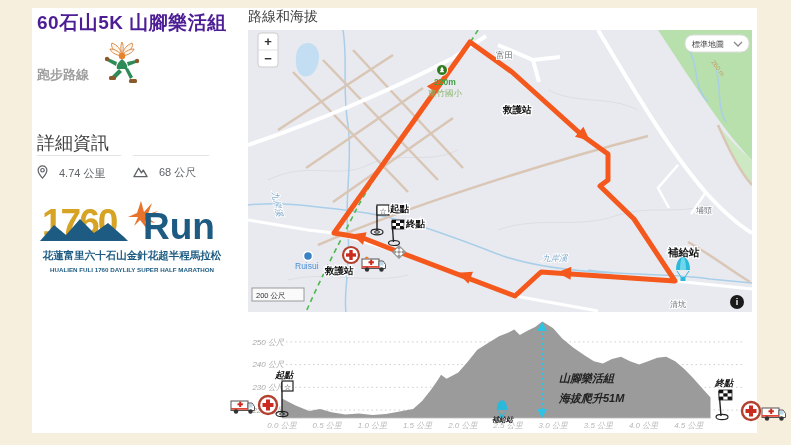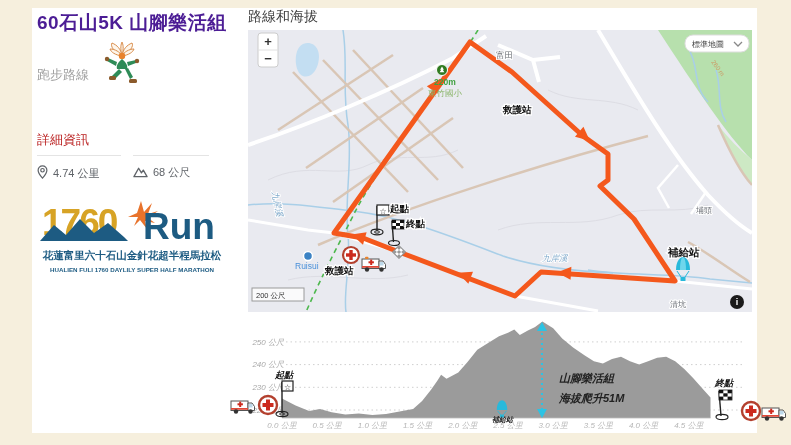--- a/index.html
+++ b/index.html
@@ -4,24 +4,24 @@
 <style>
   html,body{margin:0;padding:0;}
   body{
     width:791px;height:445px;position:relative;overflow:hidden;
     background:#f6efdd;
     font-family:"Liberation Sans","DejaVu Sans",sans-serif;
     -webkit-font-smoothing:antialiased;
   }
   .card{position:absolute;left:32px;top:8px;width:725px;height:425px;background:#ffffff;}
   .page-title{position:absolute;left:37px;top:10px;font-size:19px;font-weight:bold;color:#4c1d95;letter-spacing:.5px;white-space:nowrap;}
-  .route-type{position:absolute;left:37px;top:66px;font-size:13px;color:#9e9e9e;}
+  .route-type{position:absolute;left:37px;top:66px;font-size:13px;color:#9e9e9e;font-weight:bold;}
   .mascot{position:absolute;left:100px;top:42px;}
-  .details-heading{position:absolute;left:37px;top:131px;font-size:13px;color:#b91c1c;}
-  .detail-cell{position:absolute;top:155px;border-top:1px solid #e4e4e4;padding-top:9px;display:flex;align-items:center;gap:5px;font-size:11px;color:#5f6368;}
+  .details-heading{position:absolute;left:37px;top:131px;font-size:18px;color:#404040;}
+  .detail-cell{position:absolute;top:155px;border-top:1px solid #e4e4e4;padding-top:9px;display:flex;align-items:center;gap:11px;font-size:11px;color:#5f6368;}
   .detail-cell.c1{left:37px;width:84px;}
   .detail-cell.c2{left:133px;width:76px;}
   .logo-wrap{position:absolute;left:40px;top:195px;}
   
   .panel-heading{position:absolute;left:248px;top:8px;font-size:14px;color:#404040;}
   .map-wrap{position:absolute;left:248px;top:30px;width:504px;height:282px;background:#e9eaf0;overflow:hidden;}
   .chart-wrap{position:absolute;left:229px;top:318px;width:566px;height:124px;font-style:italic;}
   svg text{font-family:"Liberation Sans","DejaVu Sans",sans-serif;}
   .maplabel{fill:#111;font-weight:bold;paint-order:stroke;stroke:#ffffff;stroke-width:2.5px;}
   .placelabel{fill:#6b6f76;paint-order:stroke;stroke:#ffffff;stroke-width:2px;}

